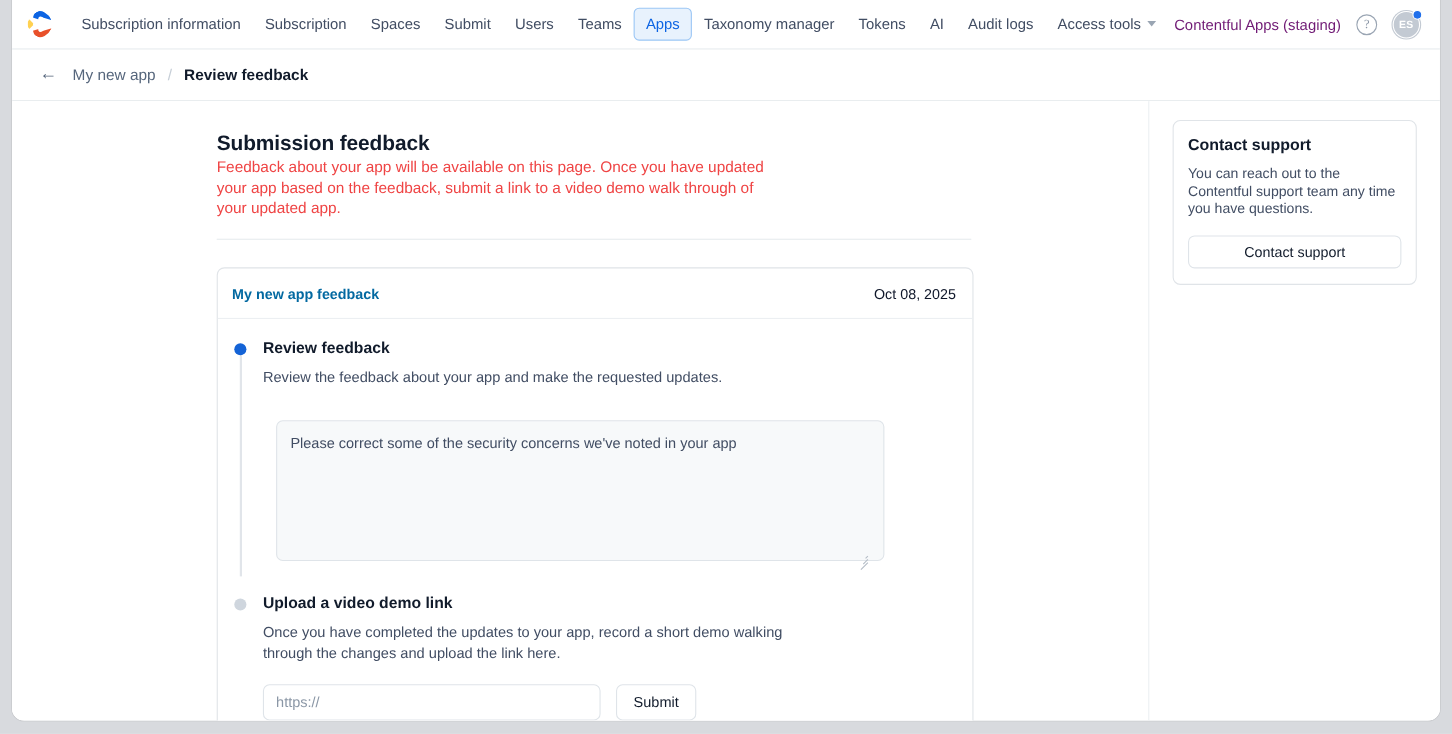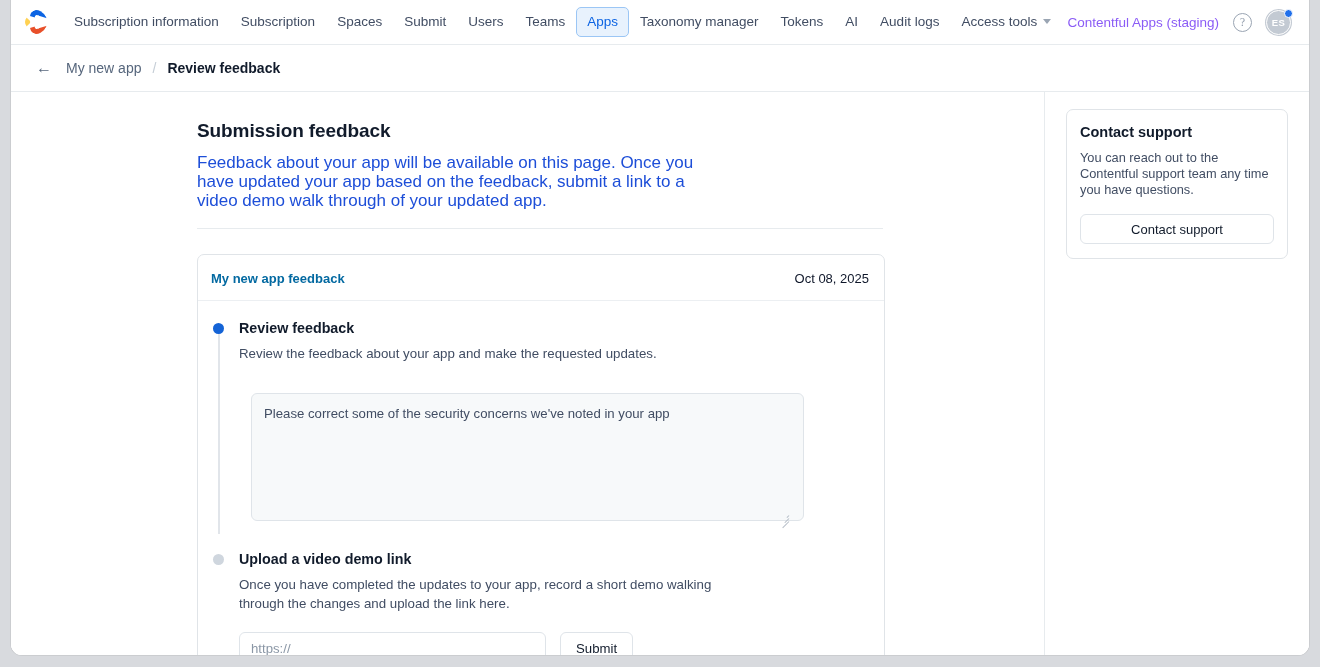--- a/index.html
+++ b/index.html
@@ -105,21 +105,21 @@
 
   #topnav-right {
     margin-left: auto;
     display: flex;
     align-items: center;
     gap: 14px;
     padding-right: 6px;
   }
   #org-name {
     font-size: 13.5px;
-    color: #8b5cf6;
+    color: #701a75;
     white-space: nowrap;
   }
   #help-icon {
     width: 19px; height: 19px;
     border-radius: 50%;
     border: 1.4px solid #9aa5b3;
     color: #8995a5;
     font-size: 11.5px;
     line-height: 16px;
     text-align: center;
@@ -199,24 +199,23 @@
 
   
   #submission-header { width: 686px; margin-left: 186px; }
   #page-title {
     font-size: 19px;
     font-weight: bold;
     color: #111b2b;
     letter-spacing: -0.1px;
   }
   #page-desc {
-    margin-top: 11px;
-    font-size: 17px;
+    font-size: 14px;
     line-height: 19px;
-    color: #1d4ed8;
+    color: #ef4444;
     width: 505px;
   }
   #header-rule {
     margin-top: 18px;
     border-top: 1px solid #e7ebee;
   }
 
   
   #feedback-card {
     margin: 25px 0 0 186px;

